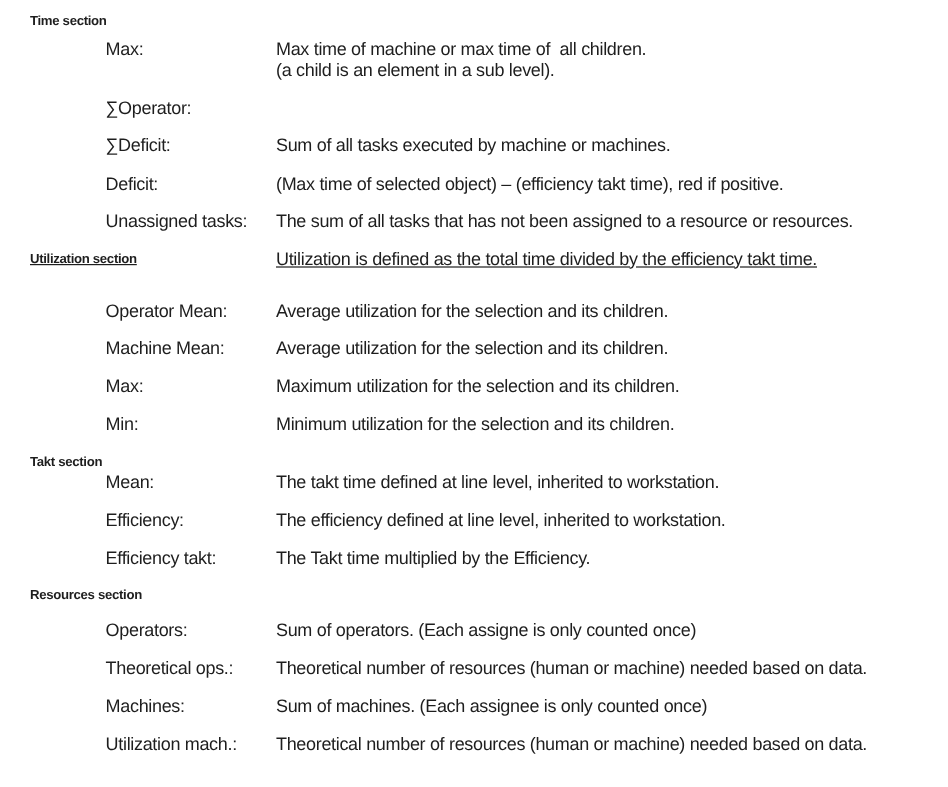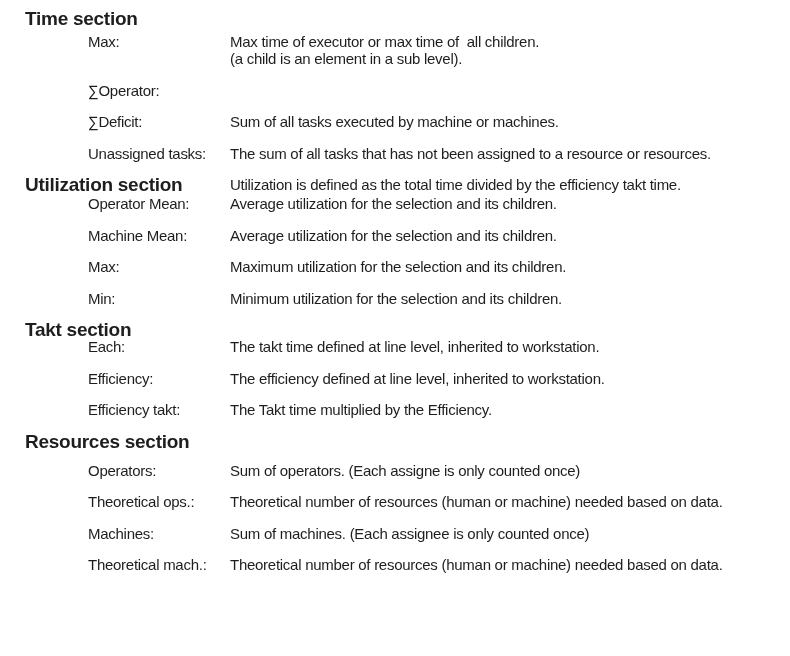--- a/index.html
+++ b/index.html
@@ -15,74 +15,80 @@
     color: #1e1e1e;
   }
   .page { padding: 10px 0 0 25px; }
 
   .section-header {
     display: grid;
     grid-template-columns: 205px 1fr;
     align-items: start;
   }
   .section-title {
-    font-size: 19px;
+    font-size: 11px;
     font-weight: 700;
     line-height: 17px;
     white-space: nowrap;
   }
   .section-inline-description { line-height: 17px; }
 
   
   .row {
     display: grid;
     grid-template-columns: 142px 1fr;
     margin-left: 63px;
     margin-bottom: 14.5px;
   }
   .section:nth-child(1) .section-header { margin-bottom: 6px; }
-  .section:nth-child(2) .section-header { margin-bottom: 2px; }
+  .section:nth-child(2) .section-header { margin-bottom: 26px; text-decoration: underline; }
   .section:nth-child(3) .section-header { margin-bottom: 0; }
   .section:nth-child(4) .section-header { margin-bottom: 12px; }
 
   .term { white-space: nowrap; }
   .def-line { white-space: pre-wrap; }
 </style>
 </head>
 <body>
 
 <div class="page">
   <div id="list-host">
   <section class="section">
     <div class="section-header">
       <h2 class="section-title">Time section</h2>
 
     </div>
     <div class="section-rows">
   <div class="row">
     <div class="term">Max:</div>
     <div class="definition">
-  <p class="def-line">Max time of executor or max time of  all children.</p>
+  <p class="def-line">Max time of machine or max time of  all children.</p>
 
   <p class="def-line">(a child is an element in a sub level).</p>
 </div>
   </div>
 
   <div class="row">
     <div class="term">∑Operator:</div>
   </div>
 
   <div class="row">
     <div class="term">∑Deficit:</div>
     <div class="definition">
   <p class="def-line">Sum of all tasks executed by machine or machines.</p>
 </div>
   </div>
 
 
+  <div class="row">
+    <div class="term">Deficit:</div>
+    <div class="definition">
+  <p class="def-line">(Max time of selected object) – (efficiency takt time), red if positive.</p>
+</div>
+  </div>
 
   <div class="row">
     <div class="term">Unassigned tasks:</div>
     <div class="definition">
   <p class="def-line">The sum of all tasks that has not been assigned to a resource or resources.</p>
 </div>
   </div>
 </div>
   </section>
 
@@ -122,21 +128,21 @@
 </div>
   </section>
 
   <section class="section">
     <div class="section-header">
       <h2 class="section-title">Takt section</h2>
 
     </div>
     <div class="section-rows">
   <div class="row">
-    <div class="term">Each:</div>
+    <div class="term">Mean:</div>
     <div class="definition">
   <p class="def-line">The takt time defined at line level, inherited to workstation.</p>
 </div>
   </div>
 
   <div class="row">
     <div class="term">Efficiency:</div>
     <div class="definition">
   <p class="def-line">The efficiency defined at line level, inherited to workstation.</p>
 </div>
@@ -172,21 +178,21 @@
   </div>
 
   <div class="row">
     <div class="term">Machines:</div>
     <div class="definition">
   <p class="def-line">Sum of machines. (Each assignee is only counted once)</p>
 </div>
   </div>
 
   <div class="row">
-    <div class="term">Theoretical mach.:</div>
+    <div class="term">Utilization mach.:</div>
     <div class="definition">
   <p class="def-line">Theoretical number of resources (human or machine) needed based on data.</p>
 </div>
   </div>
 </div>
   </section>
 </div>
 </div>
 
 </body></html>

